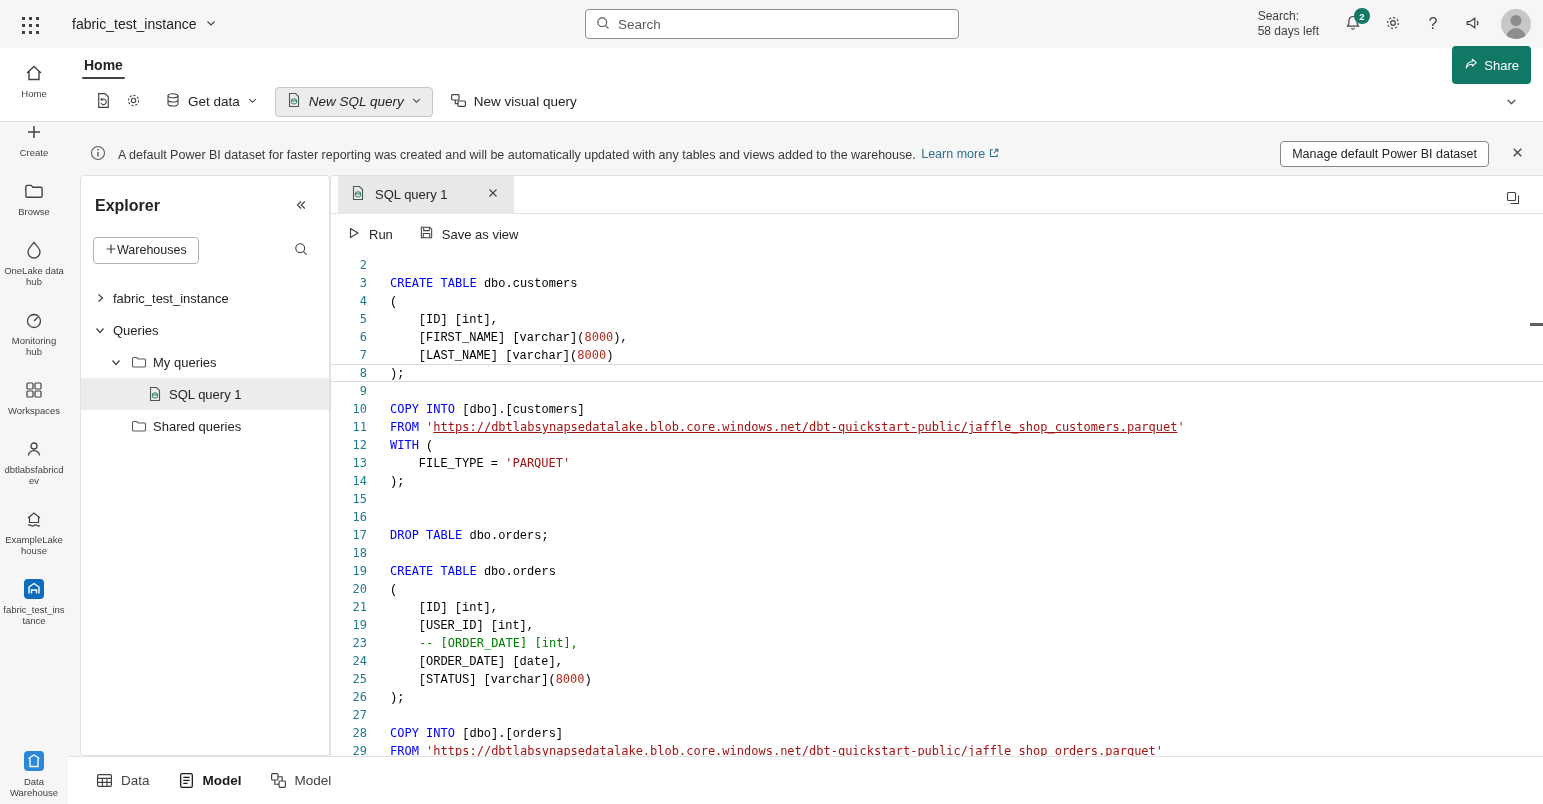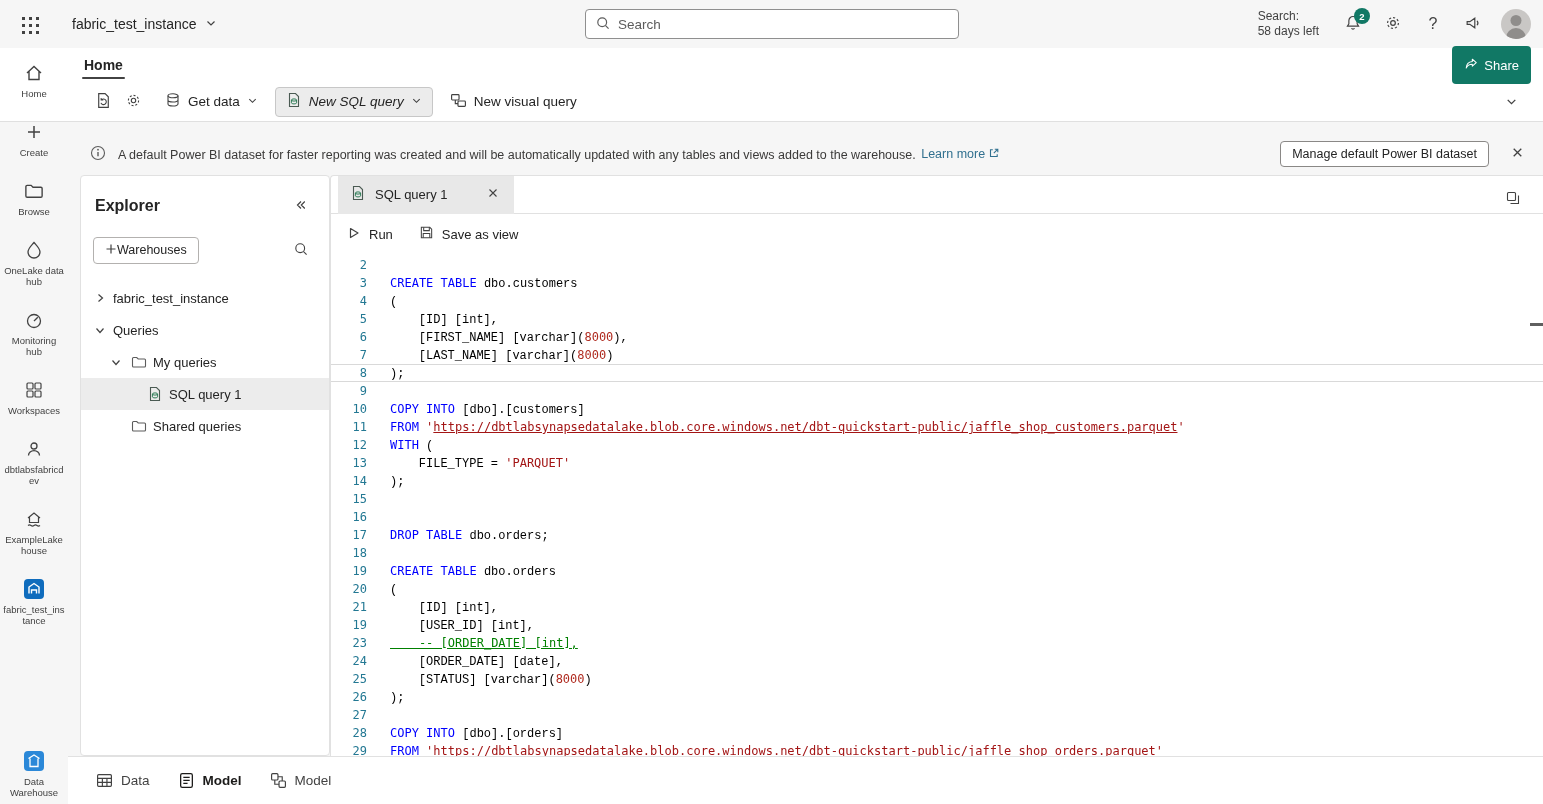--- a/index.html
+++ b/index.html
@@ -79,21 +79,21 @@
   .run-item { display:flex; align-items:center; gap:8px; background:none; border:none; font-size:13px; color:#242424; }
   .code-wrap { position:absolute; top:78px; left:0; right:0; bottom:0; overflow:hidden; font-family:"DejaVu Sans Mono", monospace; font-size:12px; padding-top:2px; }
   .code-line { display:flex; height:18px; line-height:18px; white-space:pre; }
   .code-line.active { box-shadow: inset 0 1px 0 #d9d9d9, inset 0 -1px 0 #d9d9d9; }
   .ln { width:36px; flex-shrink:0; text-align:right; color:var(--ln); }
   .code { margin-left:23px; white-space:pre; color:#000; }
   .tok-kw { color:var(--kw); }
   .tok-pl { color:#000;font-family:Liberation Mono, monospace; }
   .tok-str { color:var(--str); }
   .tok-num { color:var(--num); }
-  .tok-com { color:var(--com);text-decoration:underline; }
+  .tok-com { color:var(--com); }
   .tok-link { color:var(--str); text-decoration:underline; }
   .scroll-mark { position:absolute; right:0; top:147px; width:13px; height:3px; background:#5f5f5f; }
 
   
   .bottom-bar { position:absolute; left:68px; right:0; bottom:0; height:48px; background:#fff; border-top:1px solid #e1e1e1; display:flex; align-items:center; gap:28px; padding-left:28px; }
   .bbar-tab { display:flex; align-items:center; gap:8px; background:none; border:none; font-size:13.5px; color:#424242; }
   .bbar-tab.selected { color:#1b1a19; font-weight:700; }
   .bbar-icon { display:flex; align-items:center; }
 </style>
 </head>

